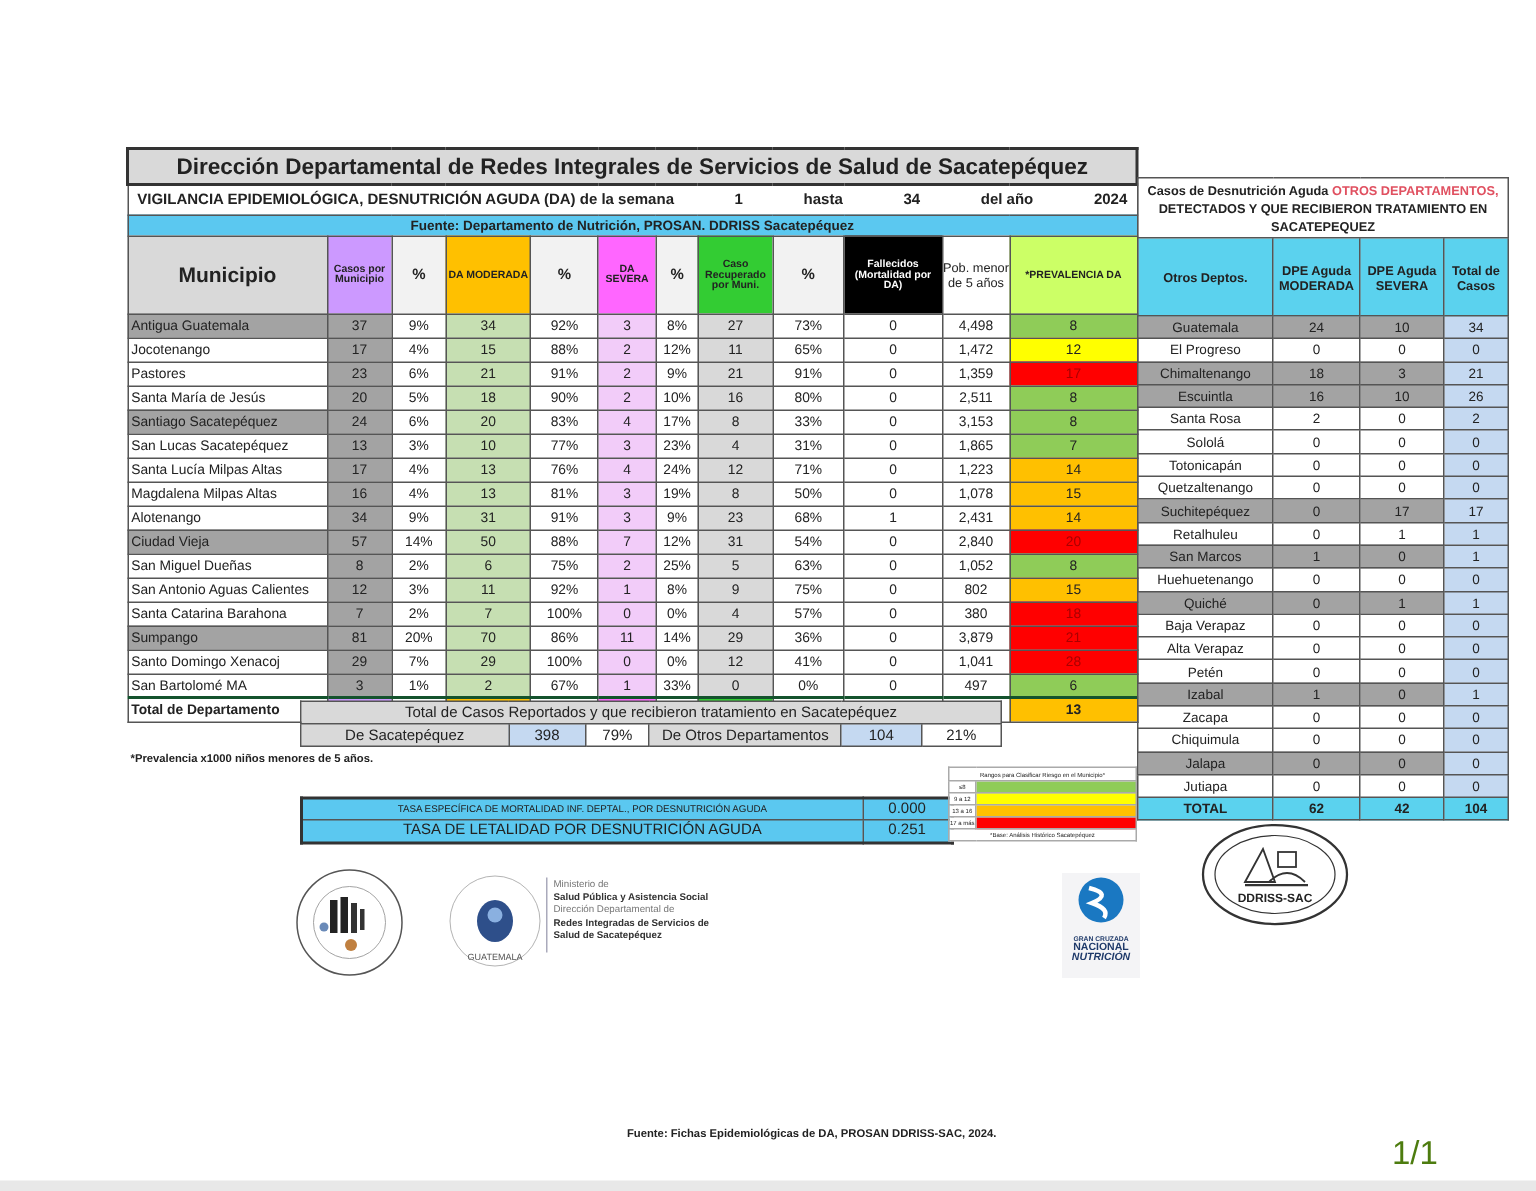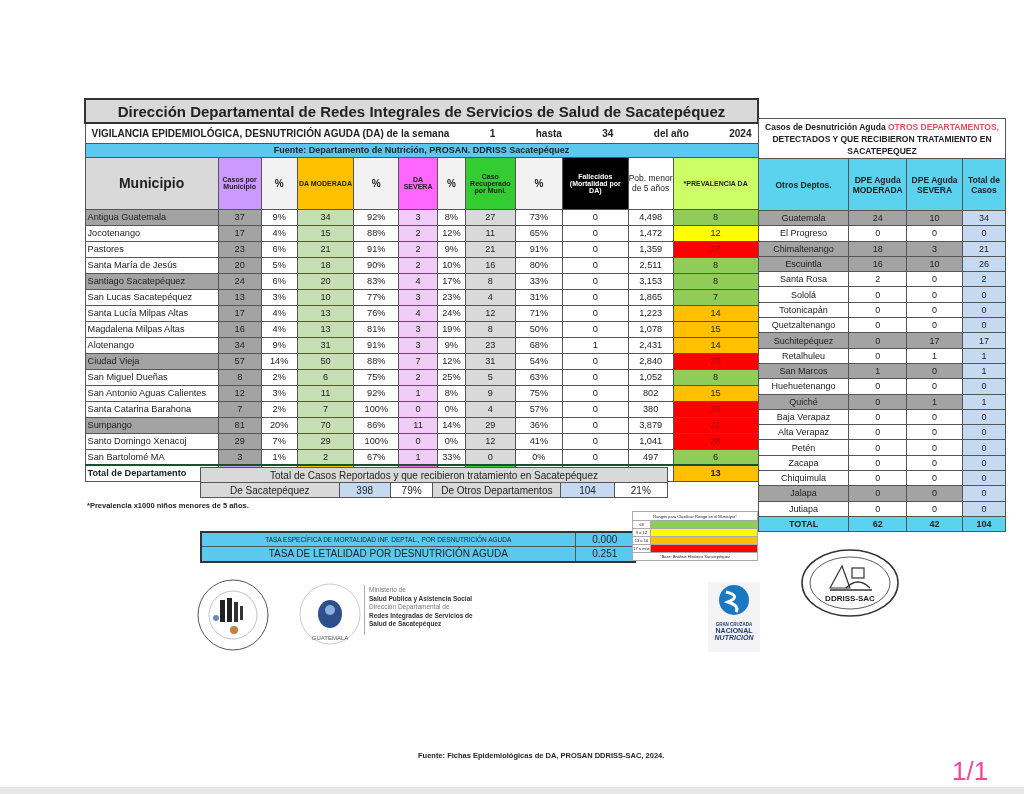--- a/index.html
+++ b/index.html
@@ -51,21 +51,21 @@
   #rates td.v { width: 60px; font-size: 10px; }
 
   
   #legend { left: 632px; top: 511px; width: 126px; font-size: 4px; }
   #legend td { height: 8px; border: 1px solid #aaa; }
   #legend td.lab { width: 18px; background: #fff; }
 
   
   .logo { position: absolute; }
   #footer { left: 418px; top: 751px; font-size: 7.5px; font-weight: bold; }
-  #page-num { left: 928px; top: 756px; font-size: 26px; color: #ec4899; margin-left: 24px; }
+  #page-num { left: 928px; top: 756px; font-size: 22px; color: #4d7c0f; }
   #bottom-bar { left: 0; top: 787px; width: 1024px; height: 7px; background: #e8e8e8; }
 </style>
 </head>
 <body>
 
 <table id="main" class="abs">
   <tbody>
       <tr>
         <td colspan="12" class="title">Dirección Departamental de Redes Integrales de Servicios de Salud de Sacatepéquez</td>
       </tr>
@@ -446,20 +446,26 @@
         <td>Alta Verapaz</td>
         <td>0</td>
         <td>0</td>
         <td class="tot">0</td>
       </tr>
       <tr class="row">
         <td>Petén</td>
         <td>0</td>
         <td>0</td>
         <td class="tot">0</td>
+      </tr>
+      <tr class="row">
+        <td class="c-tan">Izabal</td>
+        <td class="c-tan">1</td>
+        <td class="c-tan">0</td>
+        <td class="tot">1</td>
       </tr>
       <tr class="row">
         <td>Zacapa</td>
         <td>0</td>
         <td>0</td>
         <td class="tot">0</td>
       </tr>
       <tr class="row">
         <td>Chiquimula</td>
         <td>0</td>

